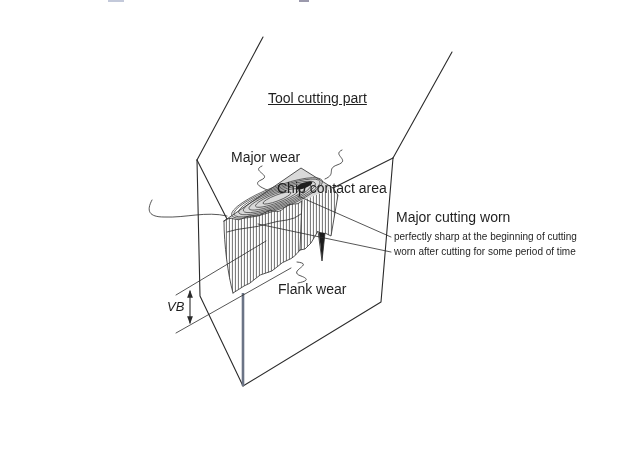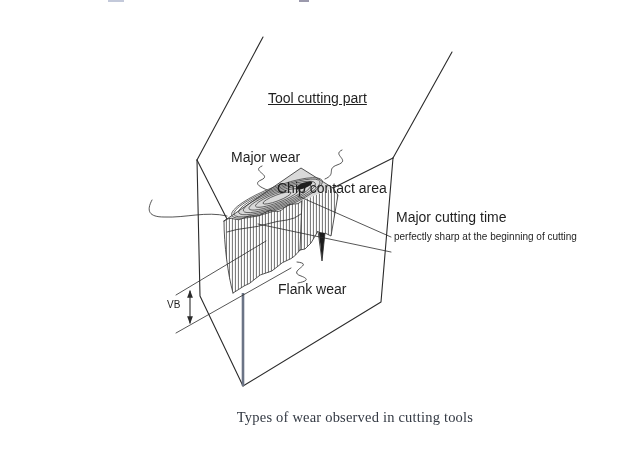--- a/index.html
+++ b/index.html
@@ -18,21 +18,21 @@
   .face-top{fill:var(--top-face,#d9d9d9);}
   .face-white{fill:#ffffff;}
   .crater{stroke:#3d3d3d;stroke-width:0.7;fill:none;}
   .blob{fill:#202020;stroke:none;}
   .spike{fill:#1c1c1c;stroke:none;}
   #vh line{stroke:#2f2f2f;stroke-width:0.7;}
   #arrow path{fill:var(--line,#2b2b2b);}
   .lbl{position:absolute;font-size:14px;line-height:15px;white-space:nowrap;}
   .lbl.small{font-size:10px;line-height:12px;}
   .lbl.underlined{text-decoration:underline;}
-  .vb{position:absolute;font-size:10px;white-space:nowrap;}
+  .vb{position:absolute;font-size:13px;white-space:nowrap;font-style:italic;}
   .caption{
     position:absolute;left:233px;top:409px;width:244px;
     text-align:center;
     font-family:"Liberation Serif", serif;
     font-size:14.5px;letter-spacing:0.2px;
     color:var(--caption-text,#343a44);
     white-space:nowrap;
   }
   .artifact{position:absolute;height:2px;}
 </style>
@@ -140,23 +140,23 @@
     </g>
   </svg>
 
   <div class="lbl underlined" style="left:268px;top:91px;">Tool cutting part</div>
 
   <div class="lbl" style="left:277px;top:133px;margin-top:48px;">Chip contact area</div>
 
   <div class="lbl" style="left:231px;top:150px;">Major wear</div>
 
 
-  <div class="lbl" style="left:396px;top:210px;">Major cutting time</div>
+  <div class="lbl" style="left:396px;top:210px;">Major cutting worn</div>
 
   <div class="lbl small" style="left:394px;top:231px;">perfectly sharp at the beginning of cutting</div>
 
+  <div class="lbl small" style="left:394px;top:246px;">worn after cutting for some period of time</div>
 
   <div class="lbl" style="left:278px;top:282px;">Flank wear</div>
 
   <div class="vb" style="left:167px;top:299px;">VB</div>
 
-  <div class="caption">Types of wear observed in cutting tools</div>
 </div>
 
 </body></html>

